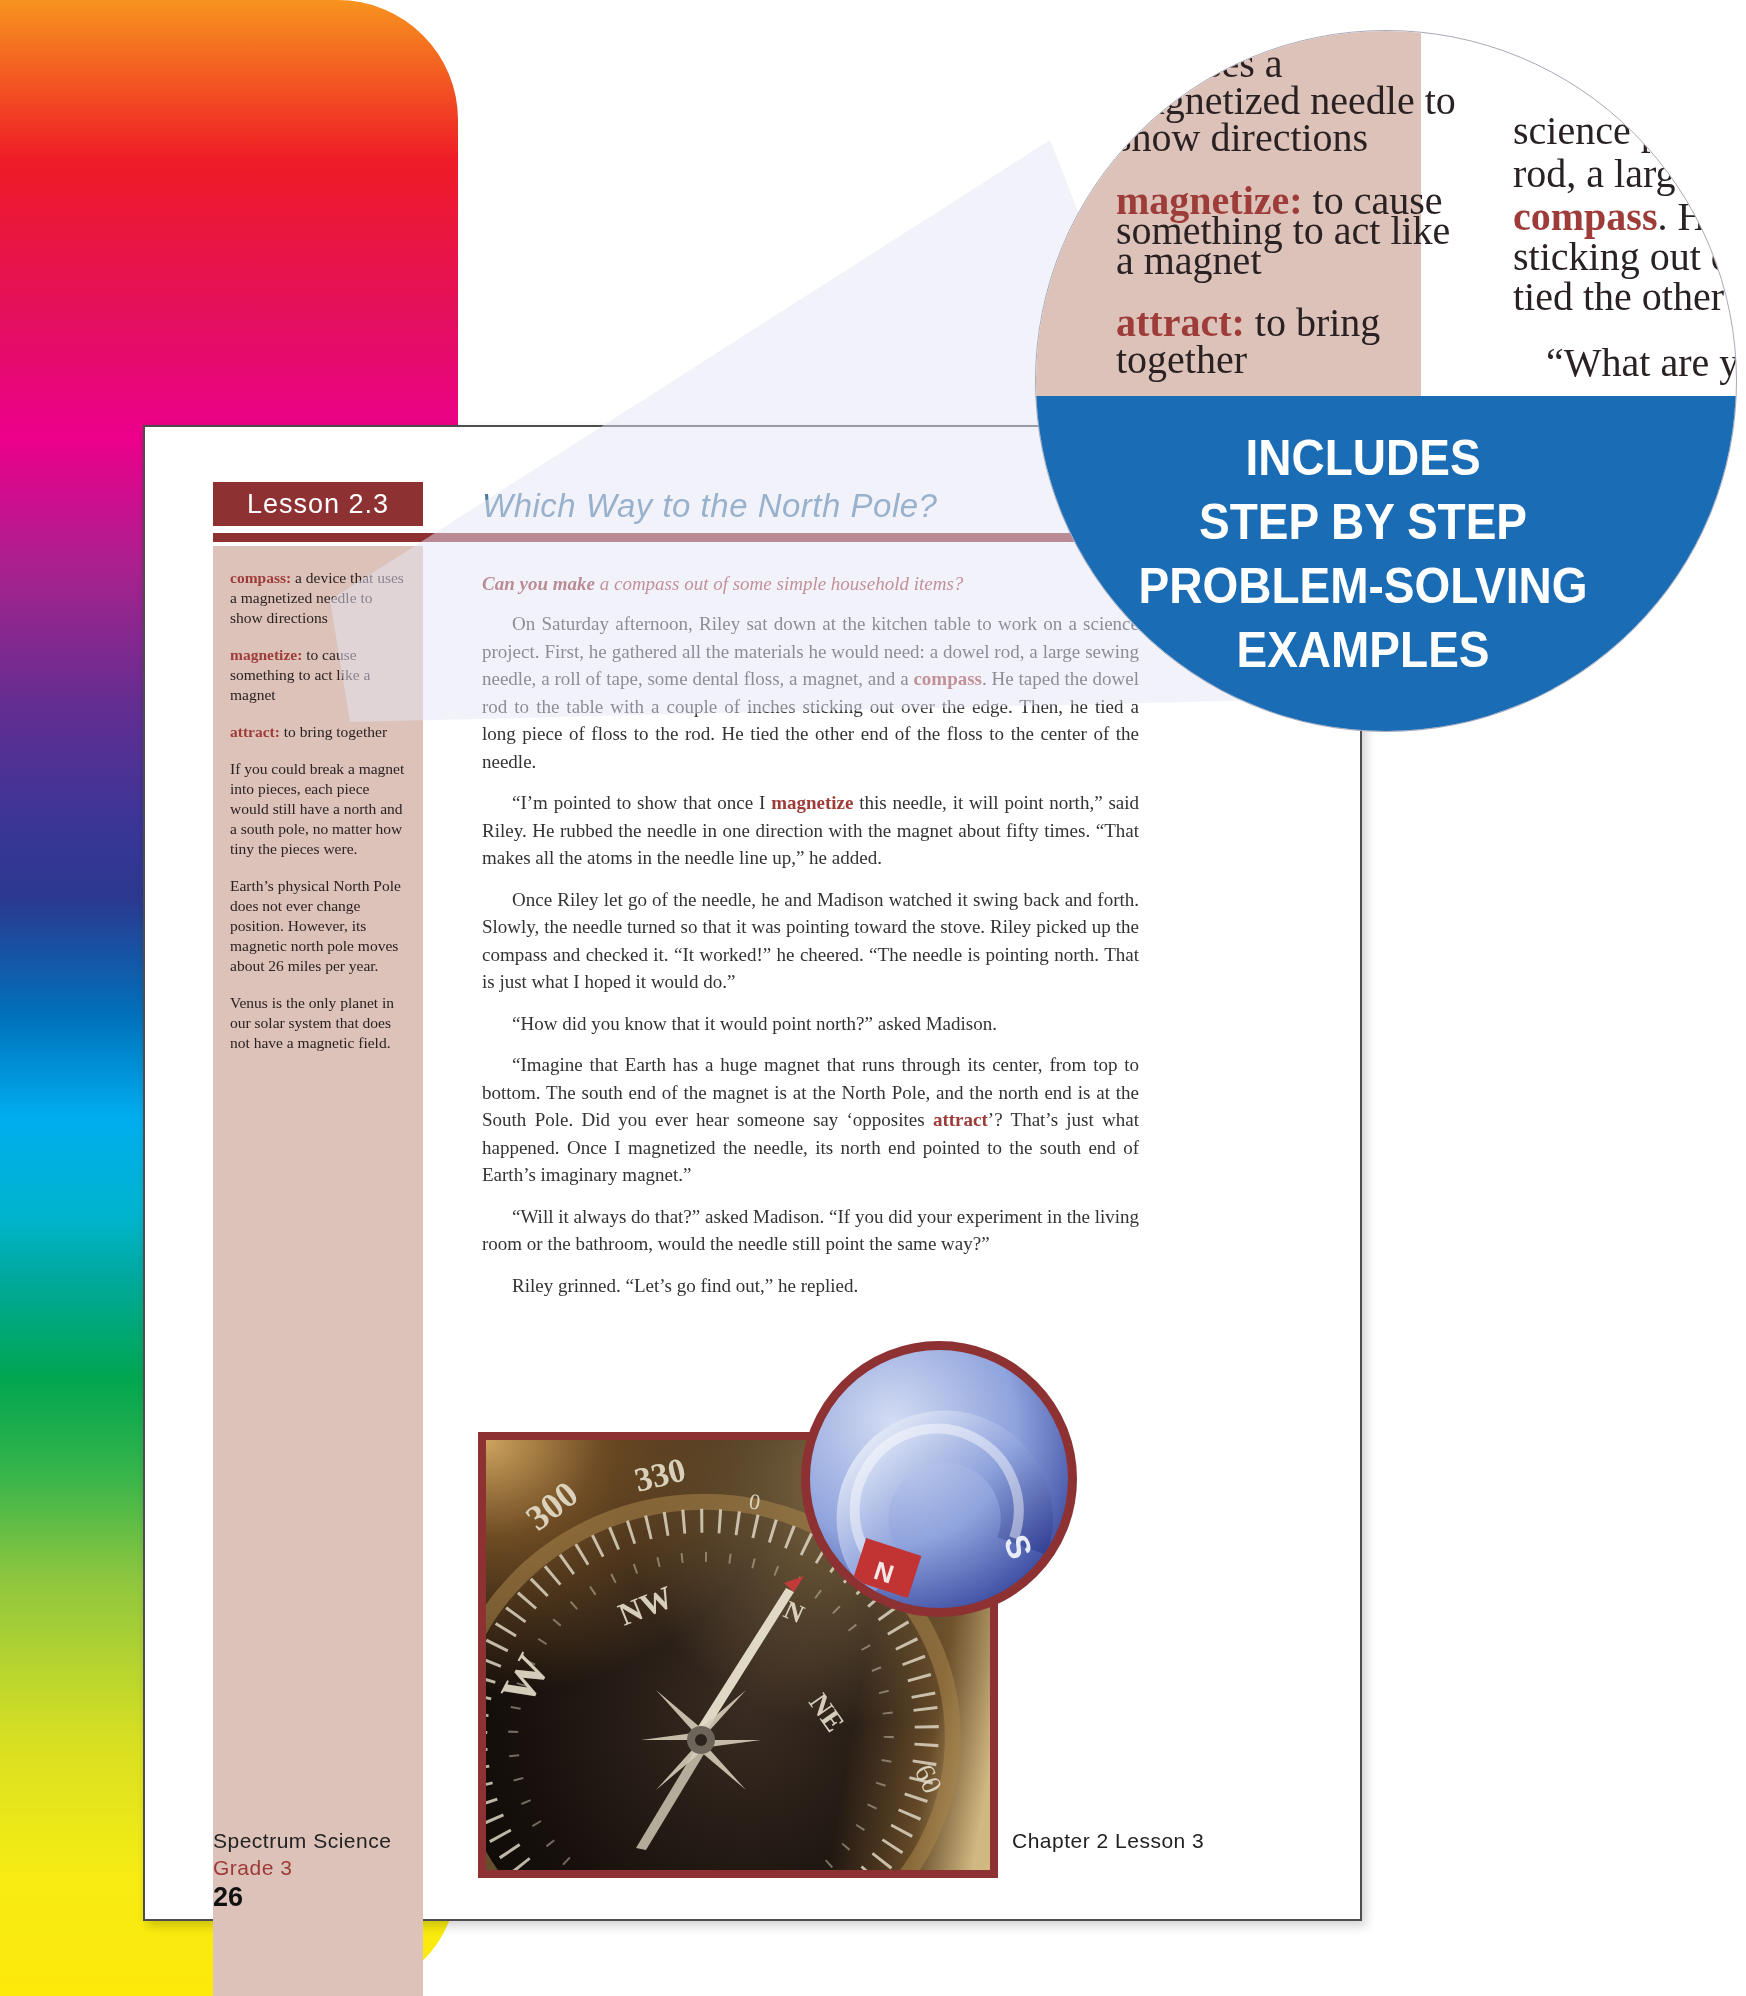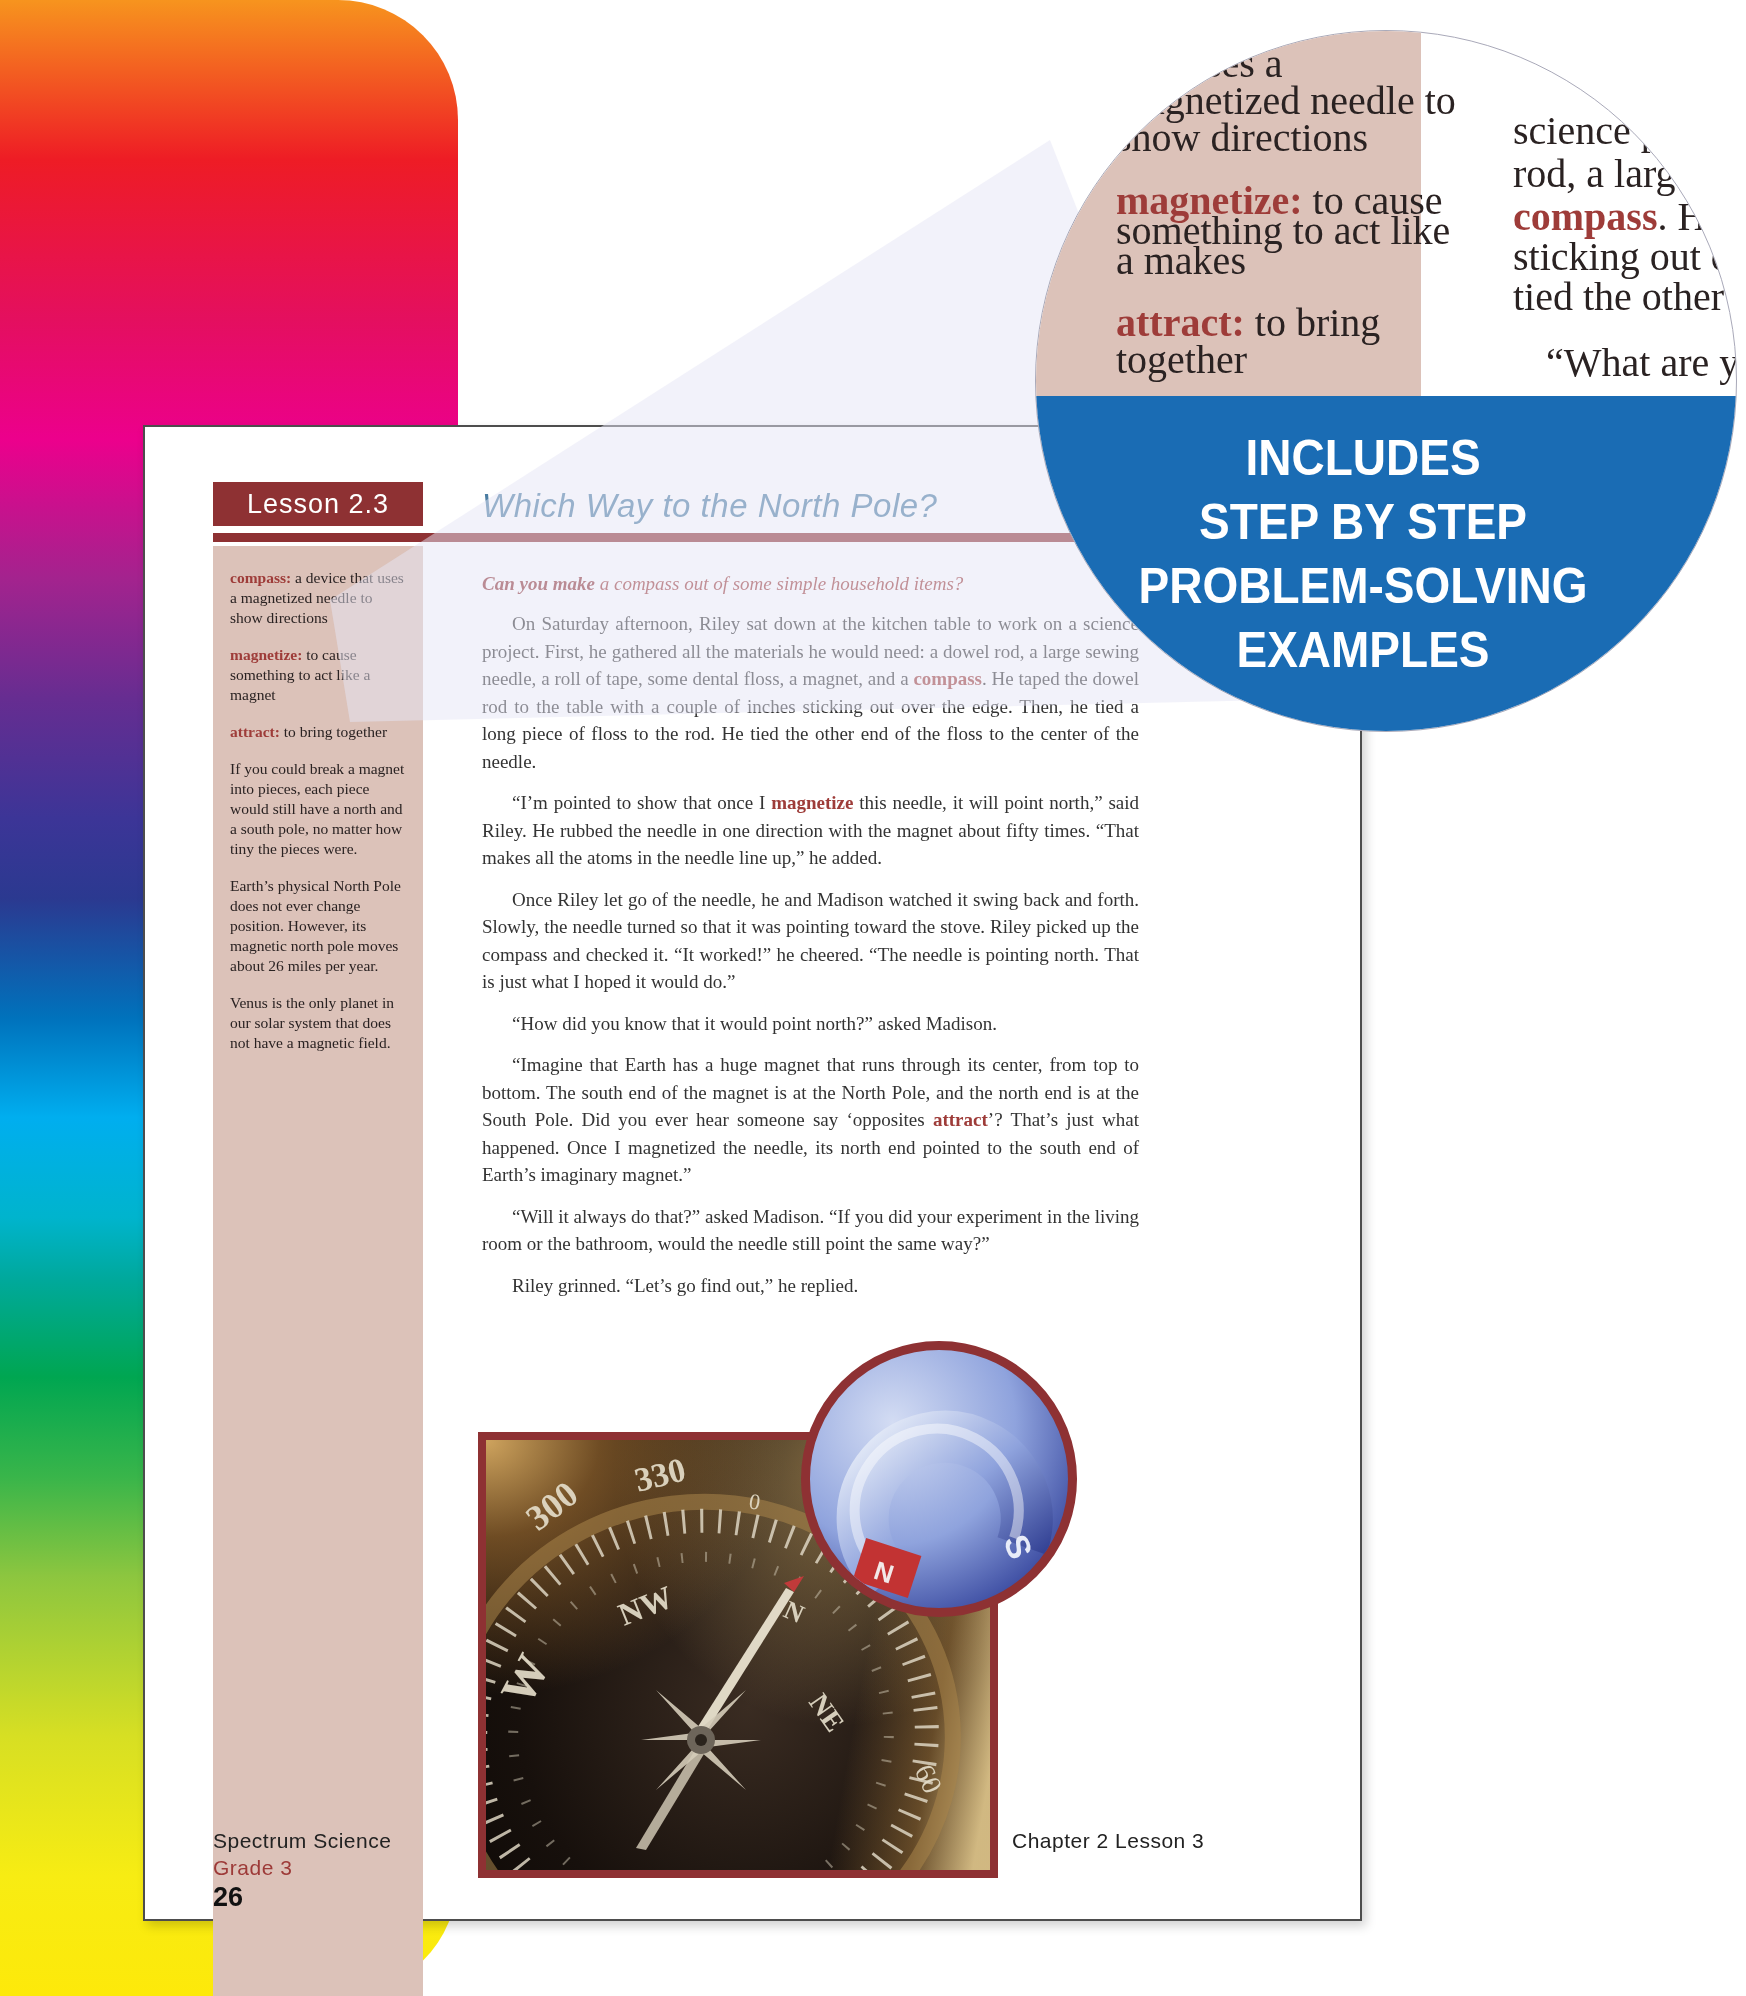--- a/index.html
+++ b/index.html
@@ -169,21 +169,21 @@
   <div class="beam"></div>
 
   <div class="mag-circle">
     <div class="mag-pink"></div>
 
     <div class="mag-line" style="left:80px;top:15px"><span>that uses a</span></div>
     <div class="mag-line" style="left:80px;top:52px"><span>magnetized needle to</span></div>
     <div class="mag-line" style="left:80px;top:89px"><span>show directions</span></div>
     <div class="mag-line" style="left:80px;top:152px"><span class="term">magnetize:</span><span> to cause</span></div>
     <div class="mag-line" style="left:80px;top:182px"><span>something to act like</span></div>
-    <div class="mag-line" style="left:80px;top:212px"><span>a makes</span></div>
+    <div class="mag-line" style="left:80px;top:212px"><span>a magnet</span></div>
     <div class="mag-line" style="left:80px;top:274px"><span class="term">attract:</span><span> to bring</span></div>
     <div class="mag-line" style="left:80px;top:311px"><span>together</span></div>
 
     <div class="mag-line" style="left:477px;top:82px"><span>science project. First,</span></div>
     <div class="mag-line" style="left:477px;top:125px"><span>rod, a large sewing</span></div>
     <div class="mag-line" style="left:477px;top:168px"><span class="term">compass</span><span>. He taped</span></div>
     <div class="mag-line" style="left:477px;top:208px"><span>sticking out over</span></div>
     <div class="mag-line" style="left:477px;top:248px"><span>tied the other end</span></div>
     <div class="mag-line" style="left:510px;top:314px"><span>“What are you</span></div>
 

